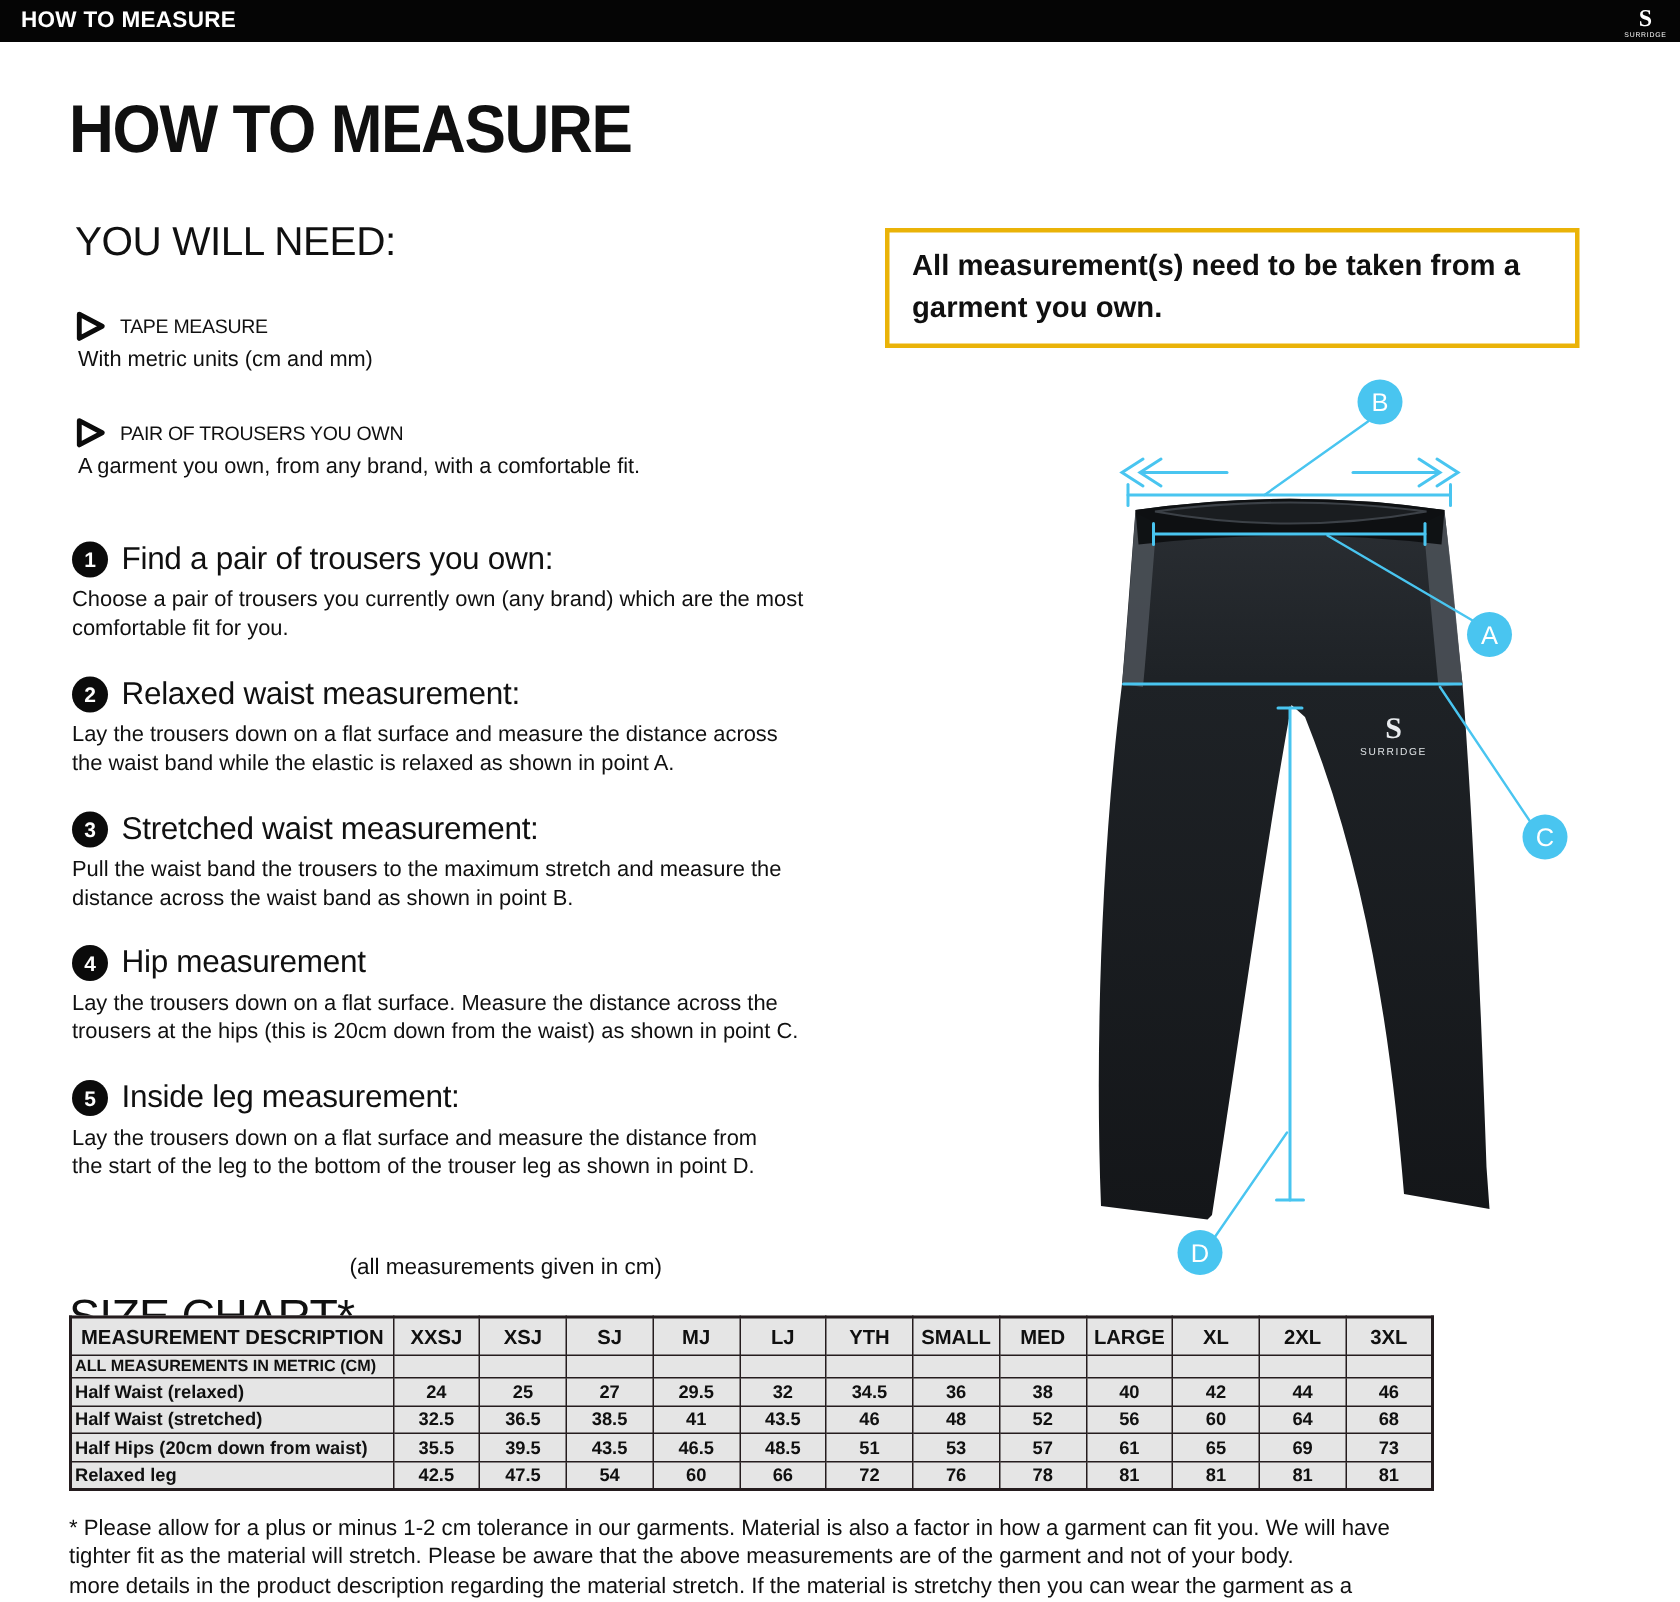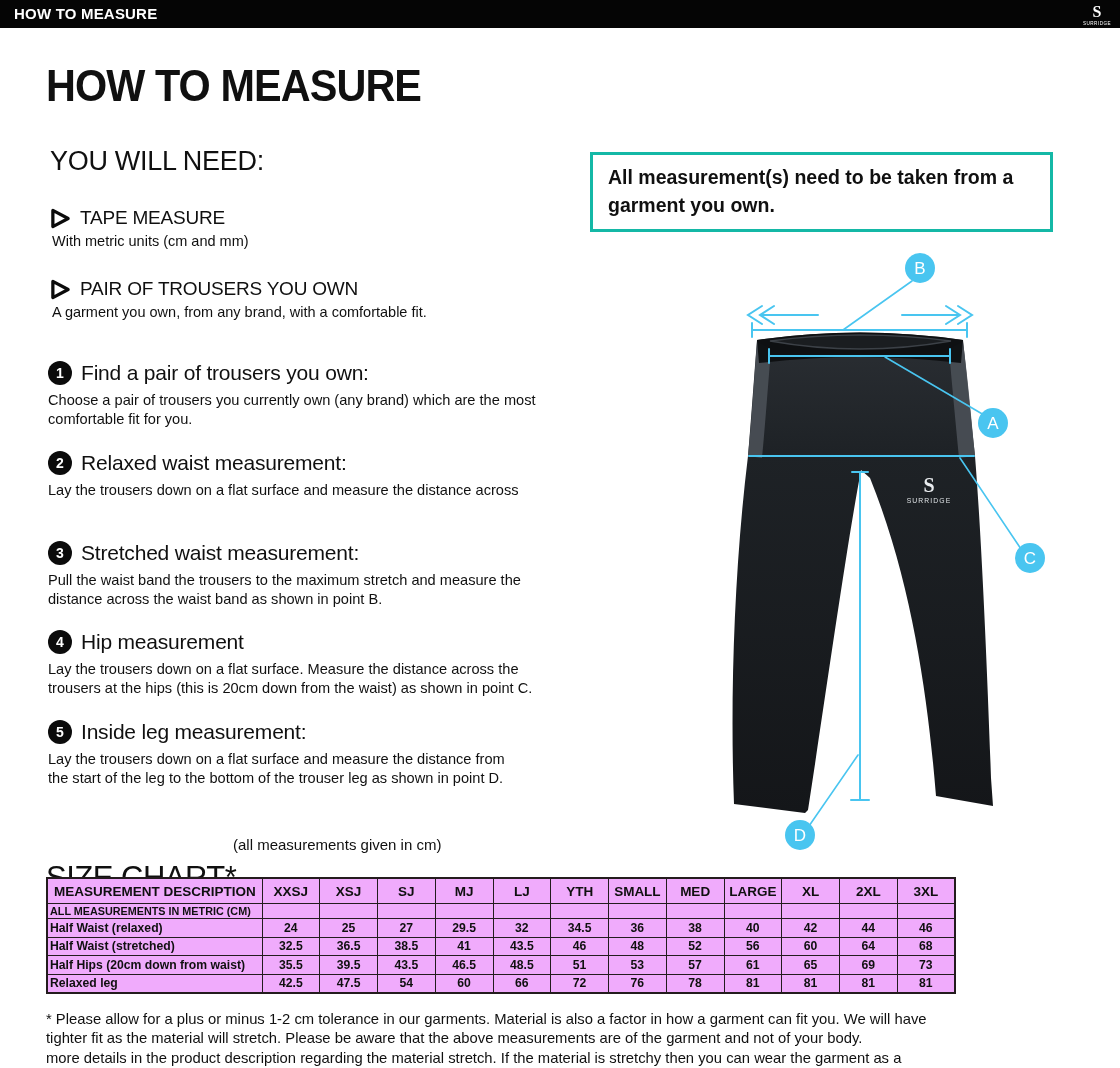--- a/index.html
+++ b/index.html
@@ -13,43 +13,43 @@
   .topbar-logo{position:absolute;right:6px;top:1px;}
 
   
   .h1{position:absolute;left:46px;top:60px;font-size:45px;font-weight:700;letter-spacing:-1px;
       transform:scaleX(.92);transform-origin:0 50%;white-space:nowrap;}
   .h2{position:absolute;left:50px;top:146px;font-size:27px;font-weight:400;letter-spacing:-.3px;text-align:right;}
 
   
   .need{position:absolute;left:50px;}
   .need-head{display:flex;align-items:center;gap:9px;}
-  .need-label{font-size:19px;font-weight:400;letter-spacing:-.2px;white-space:nowrap;}
+  .need-label{font-size:13px;font-weight:400;letter-spacing:-.2px;white-space:nowrap;}
   .need-desc{font-size:14.5px;margin-top:4px;margin-left:2px;white-space:nowrap;}
   .play{width:21px;height:21px;flex:0 0 auto;}
 
   
   .step{position:absolute;left:48px;width:490px;}
   .step-head{display:flex;align-items:center;gap:9px;}
   .badge{width:24px;height:24px;border-radius:50%;background:#0b0b0b;color:#fff;font-size:14px;
          font-weight:700;display:flex;align-items:center;justify-content:center;flex:0 0 auto;}
   .step-title{font-size:21px;font-weight:400;letter-spacing:-.2px;white-space:nowrap;}
   .step-body{margin-top:6px;font-size:14.6px;line-height:18.6px;}
   .step-body div{white-space:nowrap;}
 
   
   .notice{position:absolute;left:590px;top:152px;width:463px;height:80px;box-sizing:border-box;
-          border:3px solid #14b8a6;padding:9px 15px;}
+          border:3px solid #eab308;padding:9px 15px;}
   .notice div{font-size:19.5px;font-weight:700;line-height:27.5px;white-space:nowrap;}
 
   
   .h3{position:absolute;left:46px;top:820px;font-size:31px;font-weight:400;letter-spacing:-.5px;white-space:nowrap;margin-top:40px;}
   .chart-caption{position:absolute;left:233px;top:836px;font-size:15px;white-space:nowrap;}
   .sc-wrap{position:absolute;left:46px;top:877px;}
-  table.sc{border-collapse:collapse;table-layout:fixed;width:910px;border:2px solid #241c1e;background:#f0abfc;}
+  table.sc{border-collapse:collapse;table-layout:fixed;width:910px;border:2px solid #241c1e;background:#e5e5e5;}
   table.sc th,table.sc td{border:1.5px solid #241c1e;text-align:center;padding:0;overflow:hidden;white-space:nowrap;}
   table.sc th{height:24px;font-size:13.5px;font-weight:700;}
   table.sc th.desc{text-align:left;padding-left:6px;}
   table.sc tr.subrow td{height:14px;font-size:10.8px;font-weight:700;}
   table.sc tr.datarow td{height:17.5px;font-size:12.2px;font-weight:700;}
   table.sc td.desc{text-align:left;padding-left:2px;}
 
   
   .footnote{position:absolute;left:46px;top:1010px;font-size:14.8px;line-height:19.4px;}
   .footnote div{white-space:nowrap;}
@@ -107,20 +107,21 @@
     </div>
   </div>
 
   <div class="step" style="top:451px">
     <div class="step-head">
       <span class="badge">2</span>
       <span class="step-title">Relaxed waist measurement:</span>
     </div>
     <div class="step-body">
       <div>Lay the trousers down on a flat surface and measure the distance across</div>
+      <div>the waist band while the elastic is relaxed as shown in point A.</div>
     </div>
   </div>
 
   <div class="step" style="top:541px">
     <div class="step-head">
       <span class="badge">3</span>
       <span class="step-title">Stretched waist measurement:</span>
     </div>
     <div class="step-body">
       <div>Pull the waist band the trousers to the maximum stretch and measure the</div>

